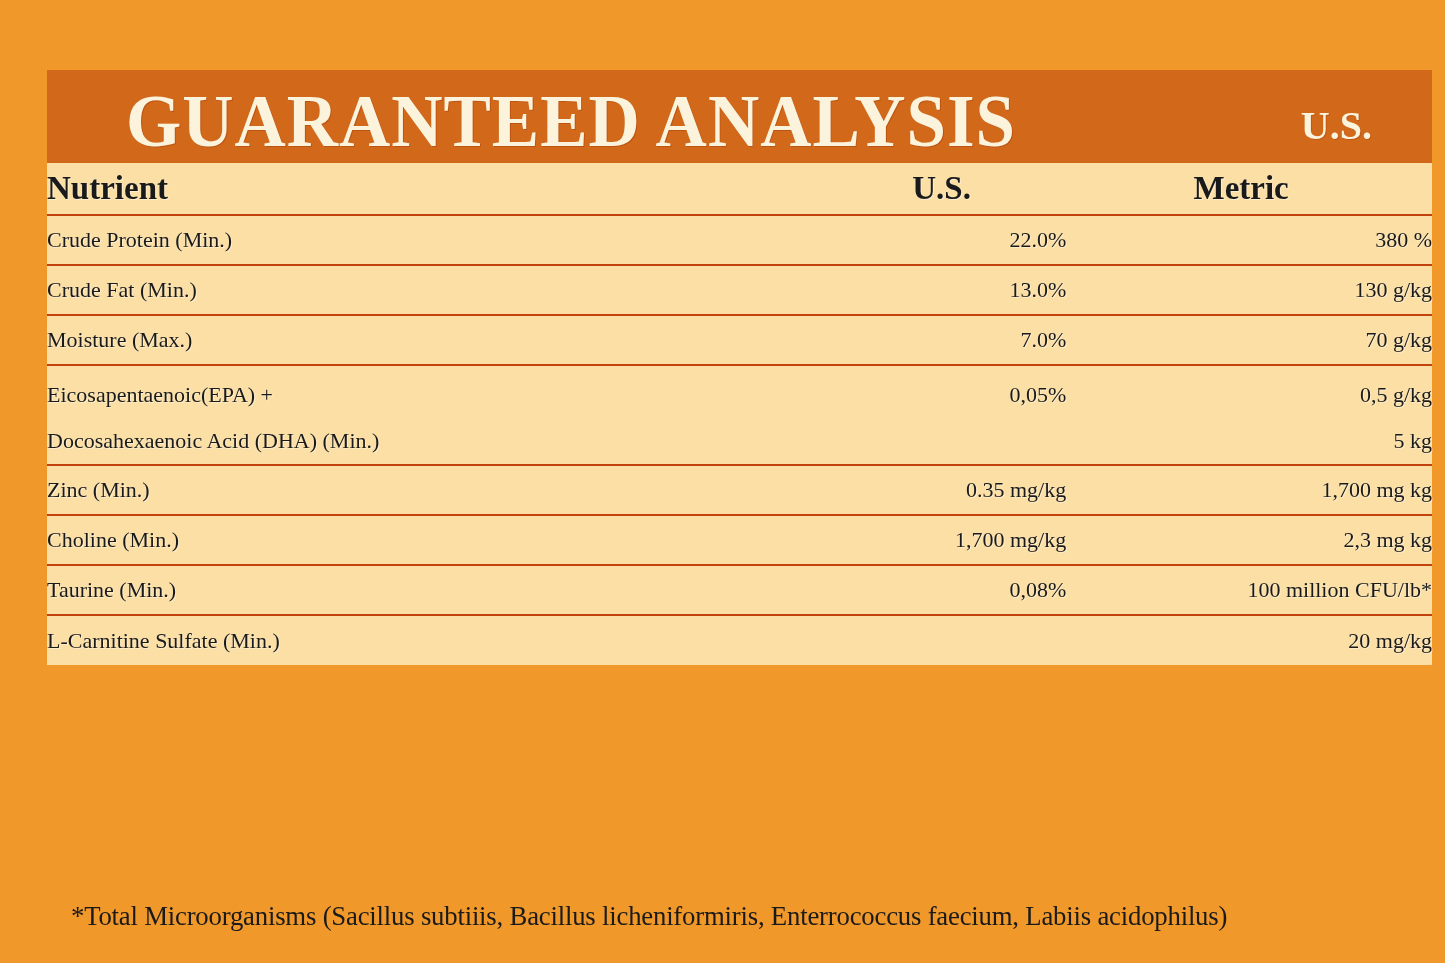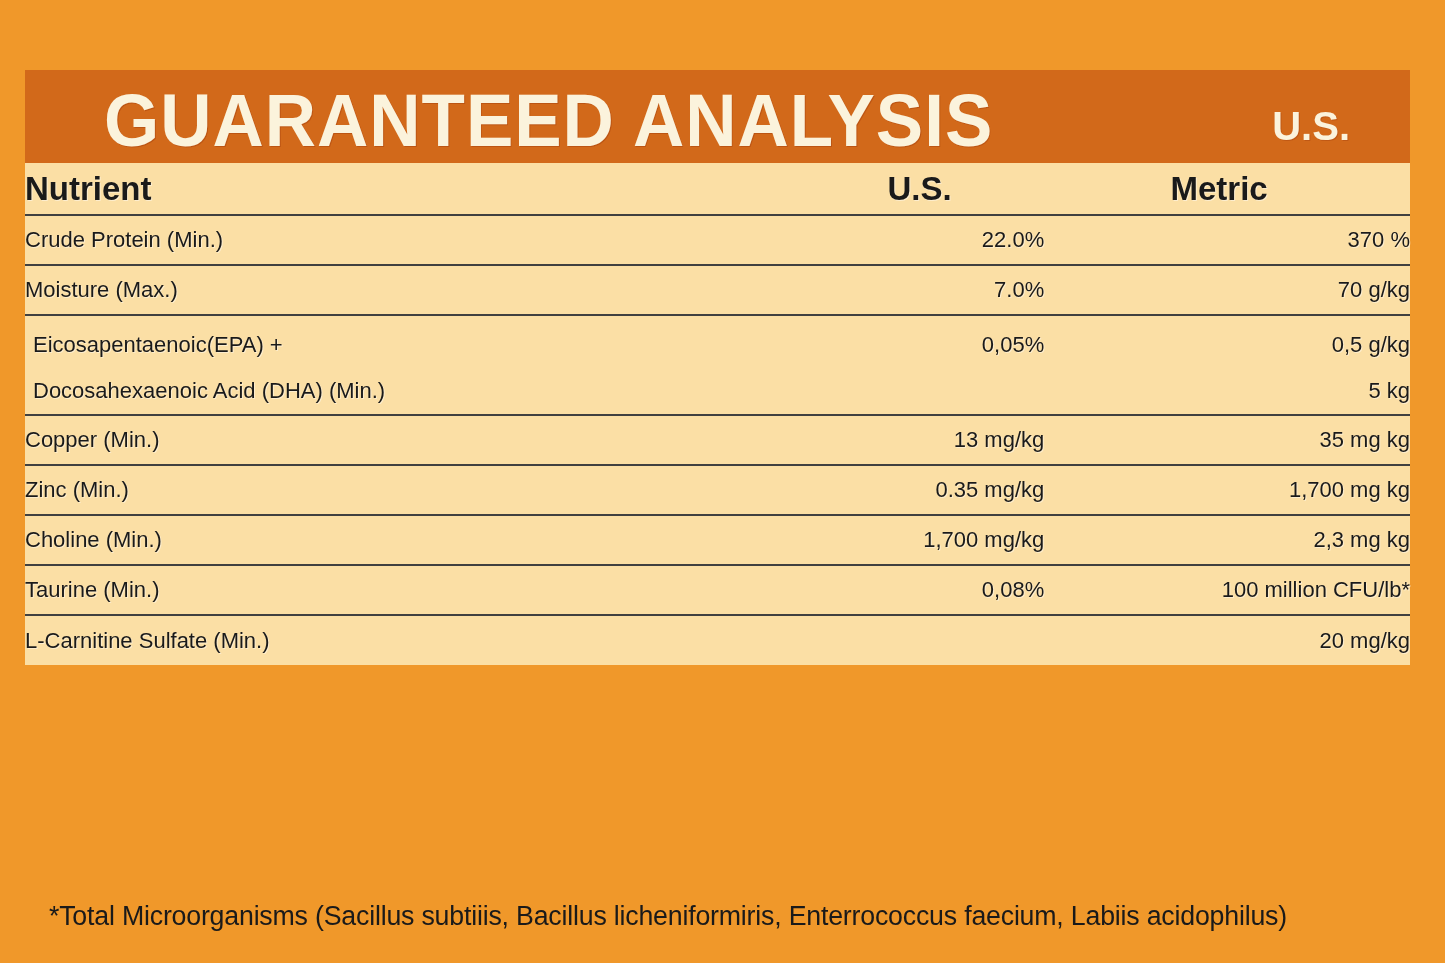--- a/index.html
+++ b/index.html
@@ -9,24 +9,25 @@
   body {
     width: 1445px;
     height: 963px;
     background: #F0982A;
     font-family: "Liberation Sans", "DejaVu Sans", sans-serif;
     overflow: hidden;
   }
 
   .label-card {
     position: absolute;
-    left: 25px;
+    left: 47px;
     top: 70px;
     width: 1385px;
     box-sizing: border-box;
+    font-family: Liberation Serif, serif;
   }
 
   
   .header-band {
     position: relative;
     height: 93px;
     background: #D2691A;
     display: flex;
     align-items: flex-end;
     padding: 0 18px 8px 79px;
@@ -56,21 +57,21 @@
   }
 
   
   .nutrition-table {
     background: #FBDFA5;
     border-collapse: collapse;
     width: 100%;
     table-layout: fixed;
   }
   .nutrition-table tr {
-    border-bottom: 2px solid #404040;
+    border-bottom: 2px solid #c2410c;
   }
   .nutrition-table tr:last-child {
     border-bottom: none;
     margin-left: 36px;
   }
   .nutrition-table td, .nutrition-table th {
     padding: 0;
     vertical-align: middle;
     color: #1A1A1A;
     font-size: 22px;
@@ -113,21 +114,20 @@
   .head-row .cell-metric {
     text-align: center;
     padding-right: 16px;
   }
 
   
   .row-tall td {
     height: 98px;
     vertical-align: top;
     padding-top: 6px;
-    padding-left: 8px;
   }
   .row-tall .line {
     display: block;
     height: 46px;
     line-height: 46px;
     white-space: nowrap;
   }
   .row-tall .line.blank { visibility: hidden; }
 
   
@@ -164,21 +164,26 @@
     <tbody>
       <tr class="head-row">
         <th class="cell-name">Nutrient</th>
         <th class="cell-us">U.S.</th>
         <th class="cell-metric">Metric</th>
       </tr>
 
       <tr>
         <td class="cell-name">Crude Protein (Min.)</td>
         <td class="cell-us">22.0%</td>
-        <td class="cell-metric">370 %</td>
+        <td class="cell-metric">380 %</td>
+      </tr>
+      <tr>
+        <td class="cell-name">Crude Fat (Min.)</td>
+        <td class="cell-us">13.0%</td>
+        <td class="cell-metric">130 g/kg</td>
       </tr>
       <tr>
         <td class="cell-name">Moisture (Max.)</td>
         <td class="cell-us">7.0%</td>
         <td class="cell-metric">70 g/kg</td>
       </tr>
 
       <tr class="row-tall">
         <td class="cell-name">
           <span class="line">Eicosapentaenoic(EPA) +</span>
@@ -188,25 +193,20 @@
           <span class="line">0,05%</span>
           <span class="line blank"></span>
         </td>
         <td class="cell-metric">
           <span class="line">0,5 g/kg</span>
           <span class="line">5     kg</span>
         </td>
       </tr>
 
       <tr>
-        <td class="cell-name">Copper (Min.)</td>
-        <td class="cell-us">13 mg/kg</td>
-        <td class="cell-metric">35 mg kg</td>
-      </tr>
-      <tr>
         <td class="cell-name">Zinc (Min.)</td>
         <td class="cell-us">0.35 mg/kg</td>
         <td class="cell-metric">1,700 mg kg</td>
       </tr>
       <tr>
         <td class="cell-name">Choline (Min.)</td>
         <td class="cell-us">1,700 mg/kg</td>
         <td class="cell-metric">2,3 mg kg</td>
       </tr>
       <tr>

